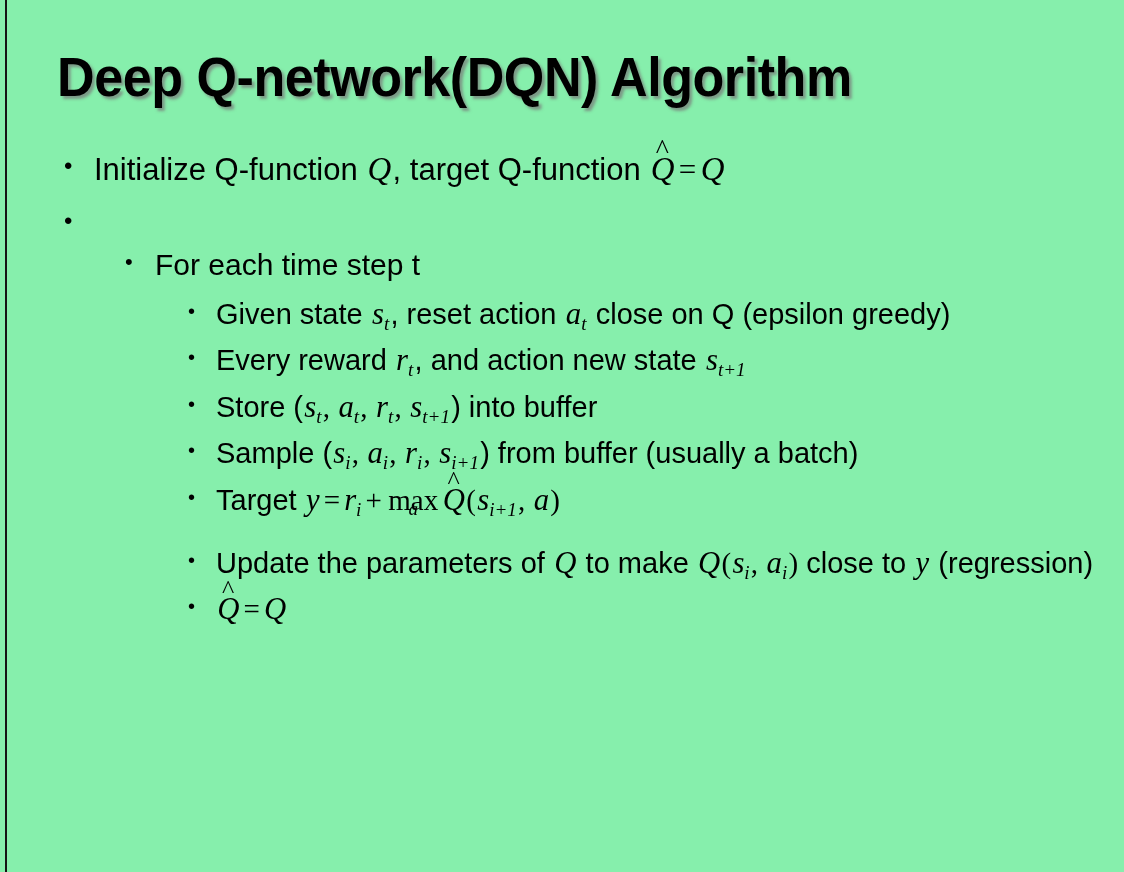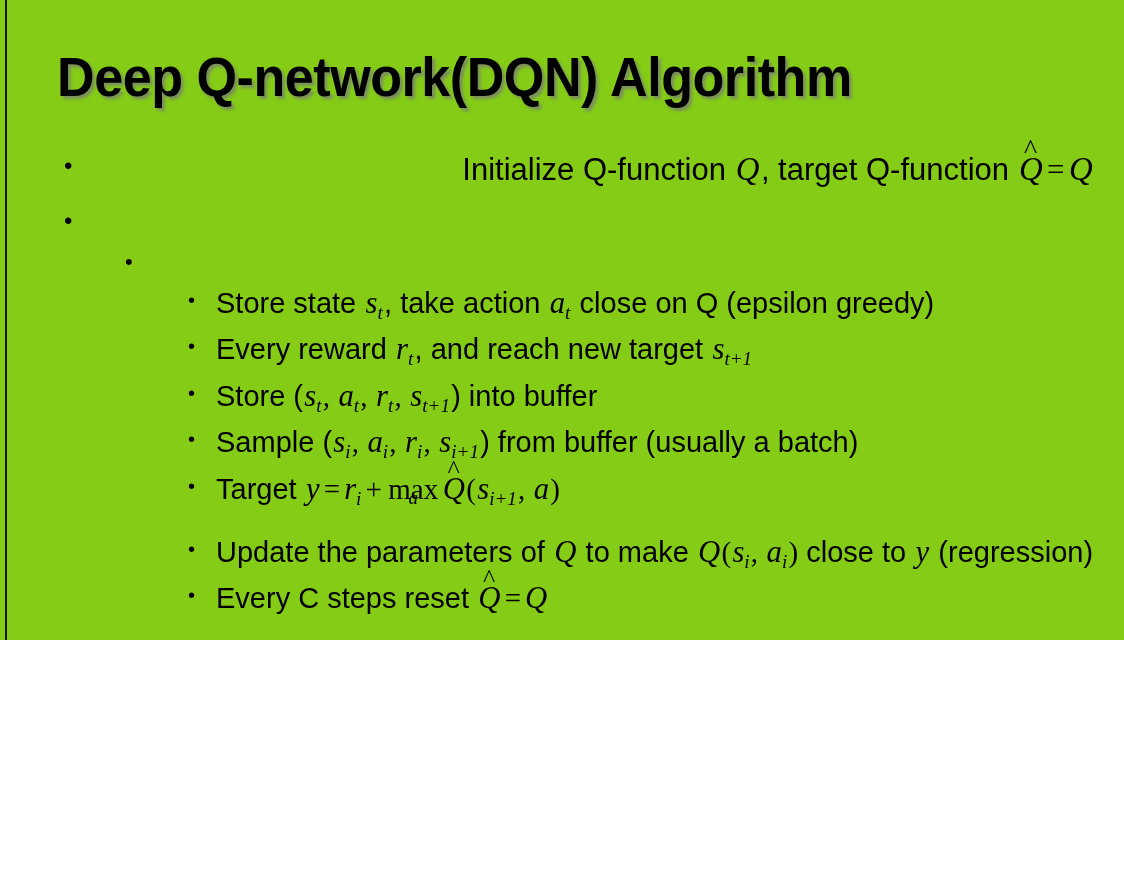--- a/index.html
+++ b/index.html
@@ -6,22 +6,22 @@
     margin: 0;
     padding: 0;
     background: #ffffff;
   }
   body {
     font-family: "Liberation Sans", sans-serif;
   }
   #slide {
     position: relative;
     width: 1124px;
-    height: 640px;
-    background: #84cc16;
+    height: 872px;
+    background: #86efac;
     overflow: hidden;
     box-sizing: border-box;
   }
   
   #left-edge-rule {
     position: absolute;
     left: 5px;
     top: 0;
     width: 2px;
     height: 872px;
@@ -71,21 +71,21 @@
     padding-left: 64px;
     font-size: 31px;
     line-height: 1.30;
     margin-bottom: 12px;
   }
   .lvl1 .marker {
     width: 30px;
     font-size: 24px;
     padding-top: 6px;
   }
-  .lvl1 .content { max-width: 1000px; text-align: right; }
+  .lvl1 .content { max-width: 1000px; }
 
   
   .lvl2 {
     padding-left: 125px;
     font-size: 30px;
     line-height: 1.30;
     margin-bottom: 10px;
   }
   .lvl2 .marker {
     width: 30px;
@@ -189,30 +189,31 @@
       <span class="marker">•</span>
       <span class="content"><span>Initialize Q-function </span><span class="mi">Q</span><span>, target Q-function </span><span class="qhat"><span class="hat">^</span><span>Q</span></span><span class="mo">=</span><span class="mi">Q</span></span>
     </div>
 
     <div class="bullet lvl1">
       <span class="marker">•</span>
     </div>
 
     <div class="bullet lvl2">
       <span class="marker">•</span>
-    </div>
-
-    <div class="bullet lvl3">
-      <span class="marker">•</span>
-      <span class="content"><span>Store state </span><span class="mi"><span>s</span><sub class="msub">t</sub></span><span>, take action </span><span class="mi"><span>a</span><sub class="msub">t</sub></span><span> close on Q (epsilon greedy)</span></span>
-    </div>
-
-    <div class="bullet lvl3">
-      <span class="marker">•</span>
-      <span class="content"><span>Every reward </span><span class="mi"><span>r</span><sub class="msub">t</sub></span><span>, and reach new target </span><span class="mi"><span>s</span><sub class="msub">t+1</sub></span></span>
+      <span class="content">For each time step t</span>
+    </div>
+
+    <div class="bullet lvl3">
+      <span class="marker">•</span>
+      <span class="content"><span>Given state </span><span class="mi"><span>s</span><sub class="msub">t</sub></span><span>, reset action </span><span class="mi"><span>a</span><sub class="msub">t</sub></span><span> close on Q (epsilon greedy)</span></span>
+    </div>
+
+    <div class="bullet lvl3">
+      <span class="marker">•</span>
+      <span class="content"><span>Every reward </span><span class="mi"><span>r</span><sub class="msub">t</sub></span><span>, and action new state </span><span class="mi"><span>s</span><sub class="msub">t+1</sub></span></span>
     </div>
 
     <div class="bullet lvl3">
       <span class="marker">•</span>
       <span class="content"><span>Store (</span><span class="mi"><span>s</span><sub class="msub">t</sub></span><span class="mpunct">, </span><span class="mi"><span>a</span><sub class="msub">t</sub></span><span class="mpunct">, </span><span class="mi"><span>r</span><sub class="msub">t</sub></span><span class="mpunct">, </span><span class="mi"><span>s</span><sub class="msub">t+1</sub></span><span>) into buffer</span></span>
     </div>
 
     <div class="bullet lvl3">
       <span class="marker">•</span>
       <span class="content"><span>Sample (</span><span class="mi"><span>s</span><sub class="msub">i</sub></span><span class="mpunct">, </span><span class="mi"><span>a</span><sub class="msub">i</sub></span><span class="mpunct">, </span><span class="mi"><span>r</span><sub class="msub">i</sub></span><span class="mpunct">, </span><span class="mi"><span>s</span><sub class="msub">i+1</sub></span><span>) from buffer (usually a batch)</span></span>
@@ -223,17 +224,17 @@
       <span class="content"><span>Target </span><span class="mi">y</span><span class="mo">=</span><span class="mi"><span>r</span><sub class="msub">i</sub></span><span class="mo">+</span><span class="maxop"><span>max</span><span class="lim">a</span></span><span class="qhat"><span class="hat">^</span><span>Q</span></span><span class="mrm">(</span><span class="mi"><span>s</span><sub class="msub">i+1</sub></span><span class="mpunct">, </span><span class="mi">a</span><span class="mrm">)</span></span>
     </div>
 
     <div class="bullet lvl3">
       <span class="marker">•</span>
       <span class="content"><span>Update the parameters of </span><span class="mi">Q</span><span> to make </span><span class="mi">Q</span><span class="mrm">(</span><span class="mi"><span>s</span><sub class="msub">i</sub></span><span class="mpunct">, </span><span class="mi"><span>a</span><sub class="msub">i</sub></span><span class="mrm">)</span><span> close to </span><span class="mi">y</span><span> (regression)</span></span>
     </div>
 
     <div class="bullet lvl3">
       <span class="marker">•</span>
-      <span class="content"><span>Every C steps reset </span><span class="qhat"><span class="hat">^</span><span>Q</span></span><span class="mo">=</span><span class="mi">Q</span></span>
+      <span class="content"><span class="qhat"><span class="hat">^</span><span>Q</span></span><span class="mo">=</span><span class="mi">Q</span></span>
     </div>
 
   </div>
 </div>
 
 </body></html>

